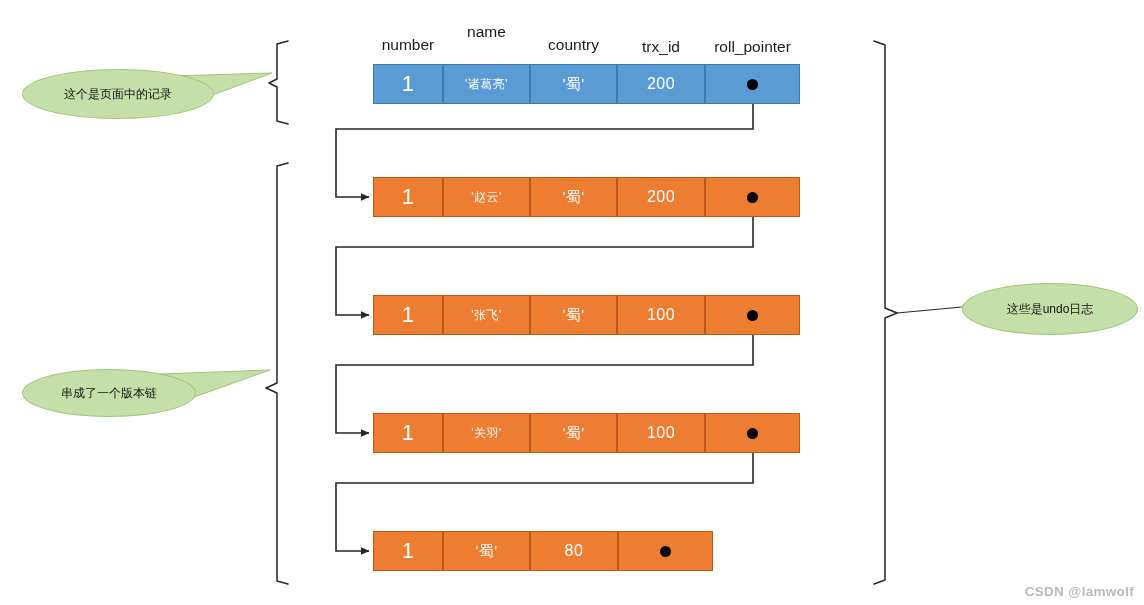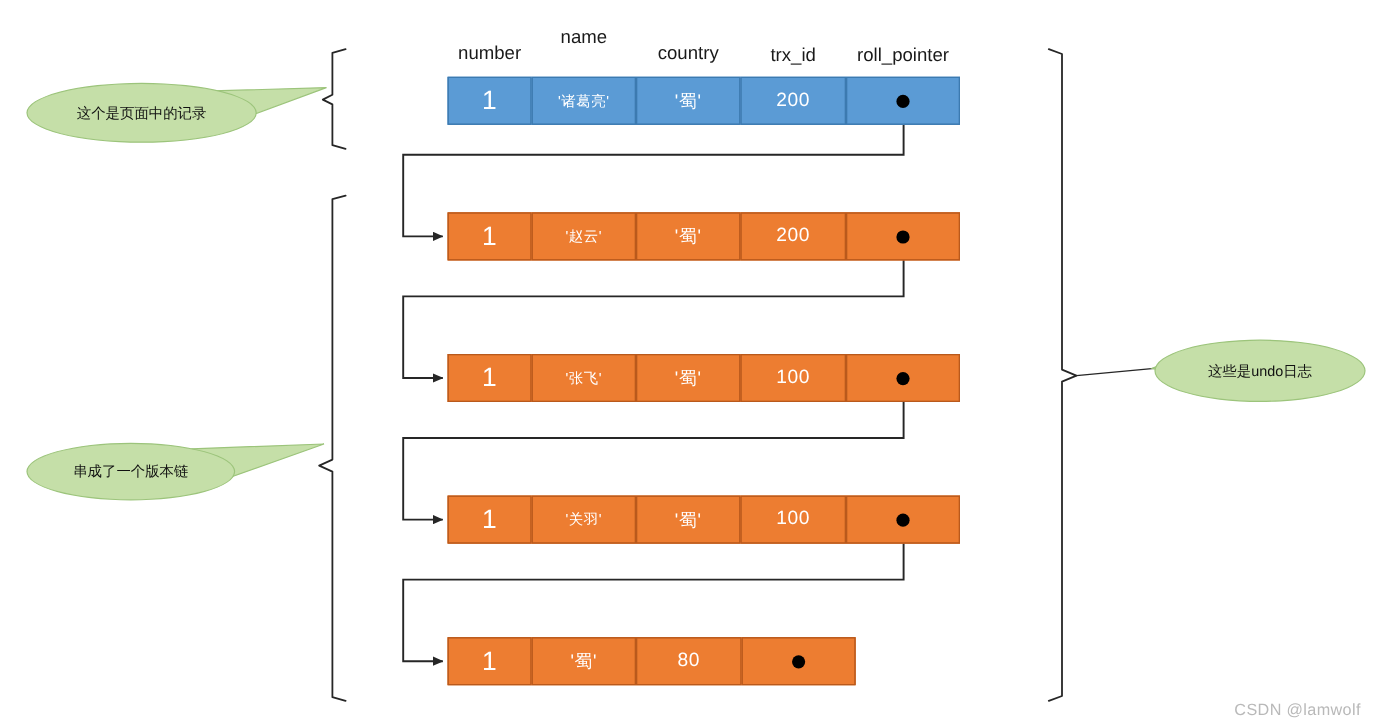--- a/index.html
+++ b/index.html
@@ -92,20 +92,21 @@
 
   
   .watermark {
     position: absolute;
     right: 10px;
     bottom: 6px;
     color: #b9b9b9;
     font-size: 13.5px;
     letter-spacing: 0.3px;
     user-select: none;
+    font-weight: bold;
   }
 </style>
 </head>
 <body>
 
 <div id="canvas">
 
   <svg id="svg-layer" viewBox="0 0 1144 605" xmlns="http://www.w3.org/2000/svg">
     <defs>
       <marker id="arrowhead" markerWidth="9" markerHeight="8" refX="8.5" refY="4" orient="auto" markerUnits="userSpaceOnUse">

